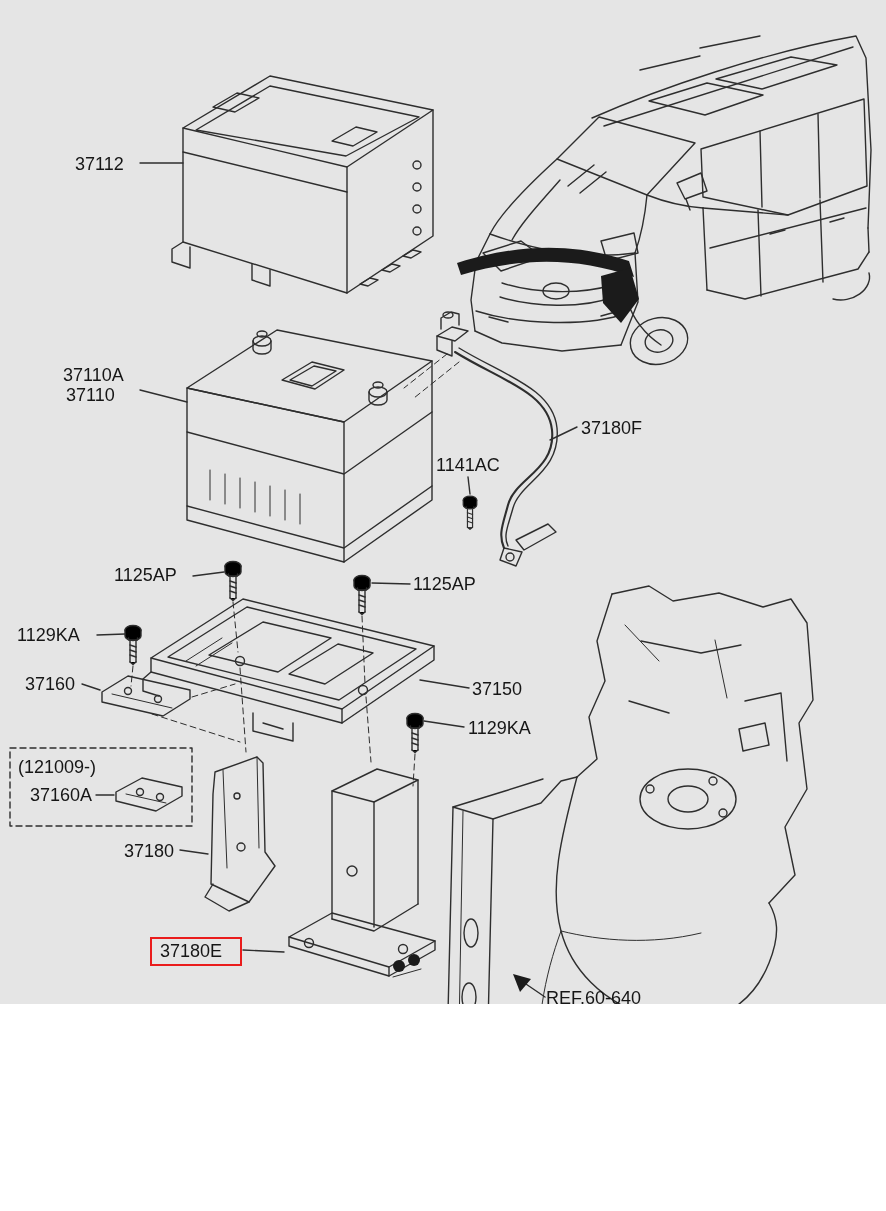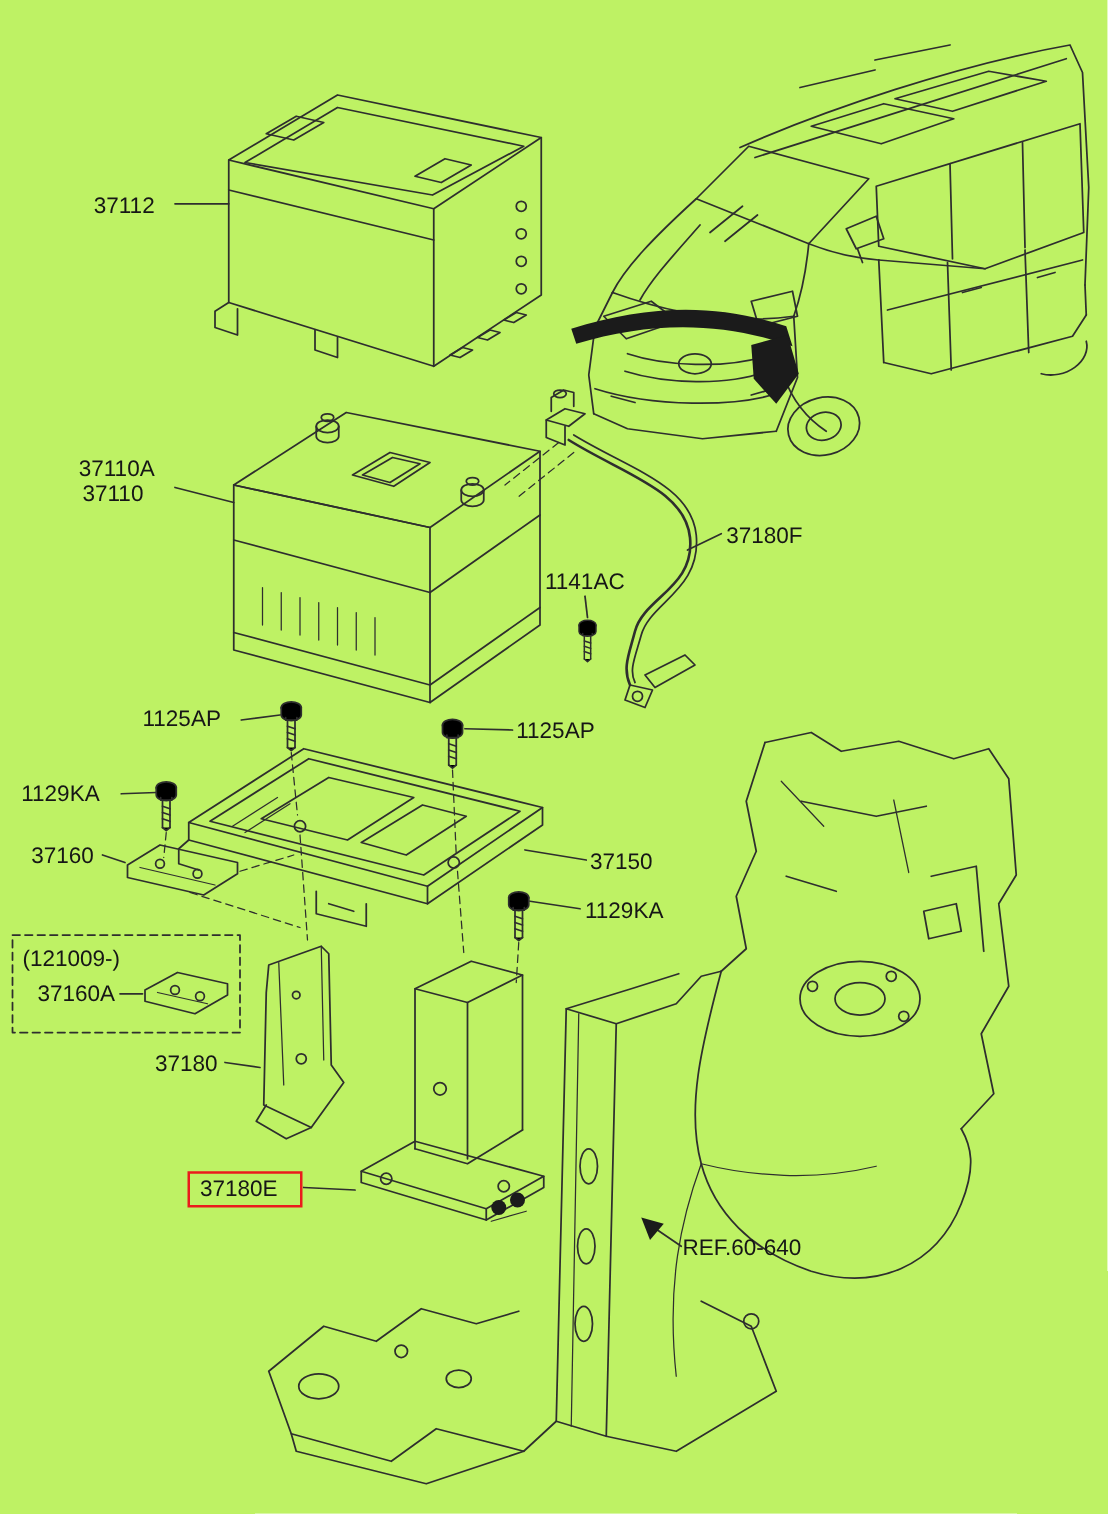--- a/index.html
+++ b/index.html
@@ -1,16 +1,16 @@
 <!DOCTYPE html>
 <html><head>
 <meta charset="utf-8">
 <style>
   html, body { margin: 0; padding: 0; background: #ffffff; }
-  .stage { position: relative; width: 886px; height: 1211px; background: #bef264; overflow: hidden; }
+  .stage { position: relative; width: 886px; height: 1004px; background: #e5e5e5; overflow: hidden; }
   svg { display: block; }
   .art path, .art ellipse, .art circle, .art rect { fill: none; }
   .art { stroke-width: 1.4; stroke-linecap: round; stroke-linejoin: round; }
   .thick { stroke-width: 2.1; }
   .thin { stroke-width: 1; }
   .dash { stroke-dasharray: 6 4; }
   .filled { fill: #1b1b1b !important; stroke: none !important; }
   .labels text { font-family: "Liberation Sans", sans-serif; font-size: 18px; font-weight: 400; }
   .hl-rect { fill: none; stroke-width: 2; }
 </style>

